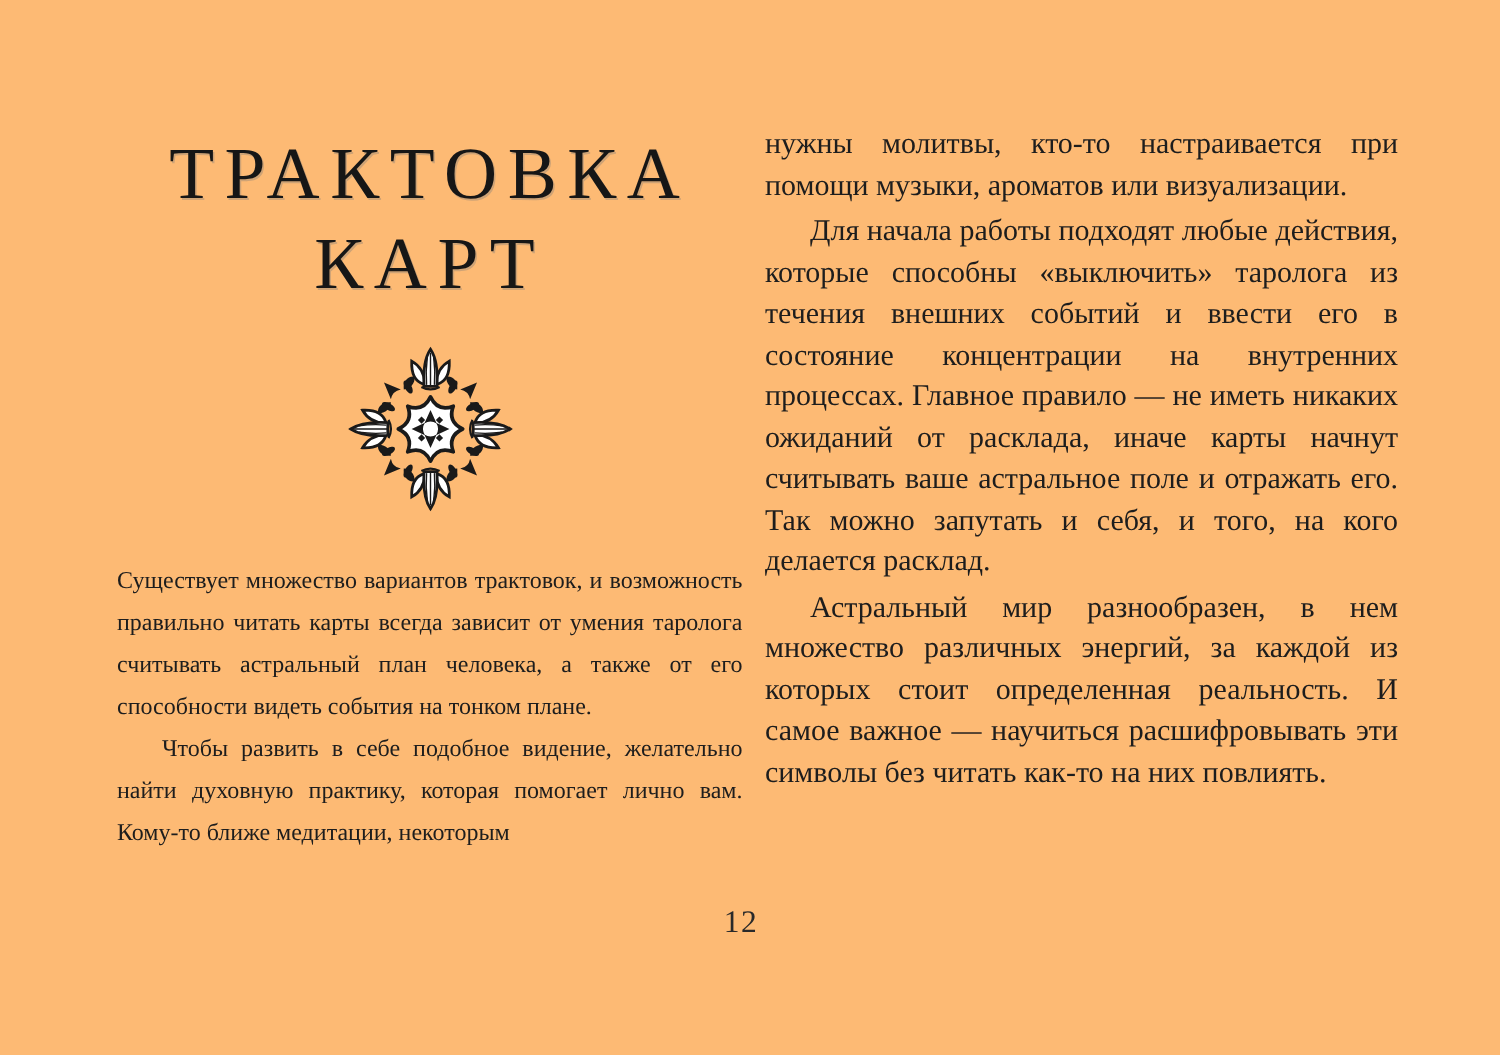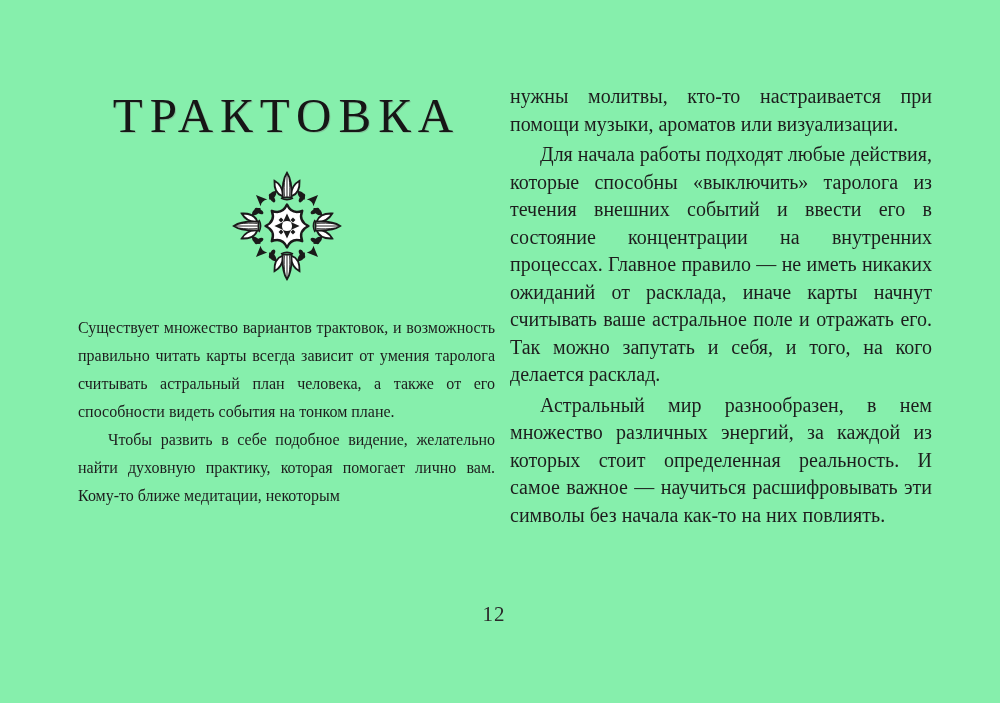--- a/index.html
+++ b/index.html
@@ -4,21 +4,21 @@
 <style>
   html, body {
     margin: 0;
     padding: 0;
     background: #ffffff;
   }
   .page {
     position: relative;
     width: 1000px;
     height: 703px;
-    background: #86efac;
+    background: #fdba74;
     overflow: hidden;
     font-family: "Liberation Serif", serif;
     color: #1d1d1d;
   }
   
   .left-col {
     position: absolute;
     left: 78px;
     top: 0;
     width: 417px;
@@ -77,20 +77,21 @@
 </style>
 </head>
 <body>
 
 <div class="page">
 
   <div class="left-col">
 
     <h1 class="chapter-title">
       <span class="title-line">ТРАКТОВКА</span>
+      <span class="title-line">КАРТ</span>
     </h1>
 
     <div class="ornament-wrap">
       <svg class="ornament-svg" width="112" height="116" viewBox="0 0 120 120" xmlns="http://www.w3.org/2000/svg" aria-hidden="true">
         <defs>
 
           <g id="tulip">
             <path d="M55,28 C49,26 46.2,20 46.6,11.5 C52,14.5 55.6,20 56.2,28 Z" fill="#ffffff" stroke="#1a1a1a" stroke-width="2"></path>
             <path d="M65,28 C71,26 73.8,20 73.4,11.5 C68,14.5 64.4,20 63.8,28 Z" fill="#ffffff" stroke="#1a1a1a" stroke-width="2"></path>
             <path d="M60,3 C56,9 54.6,17 55.4,29.5 L64.6,29.5 C65.4,17 64,9 60,3 Z" fill="#ffffff" stroke="#1a1a1a" stroke-width="2"></path>
@@ -134,18 +135,18 @@
 
     <div class="body-text">
       <p>Существует множество вариантов трактовок, и возможность правильно читать карты всегда зависит от умения таролога считывать астральный план человека, а также от его способности видеть события на тонком плане.</p>
       <p class="indent">Чтобы развить в себе подобное видение, желательно найти духовную практику, которая помогает лично вам. Кому-то ближе медитации, некоторым</p>
     </div>
   </div>
 
   <div class="right-col">
     <p>нужны молитвы, кто-то настраивается при помощи музыки, ароматов или визуализации.</p>
     <p class="indent">Для начала работы подходят любые действия, которые способны «выключить» таролога из течения внешних событий и ввести его в состояние концентрации на внутренних процессах. Главное правило — не иметь никаких ожиданий от расклада, иначе карты начнут считывать ваше астральное поле и отражать его. Так можно запутать и себя, и того, на кого делается расклад.</p>
-    <p class="indent">Астральный мир разнообразен, в нем множество различных энергий, за каждой из которых стоит определенная реальность. И самое важное — научиться расшифровывать эти символы без начала как-то на них повлиять.</p>
+    <p class="indent">Астральный мир разнообразен, в нем множество различных энергий, за каждой из которых стоит определенная реальность. И самое важное — научиться расшифровывать эти символы без читать как-то на них повлиять.</p>
   </div>
 
   <div class="folio">12</div>
 
 </div>
 
 </body></html>

